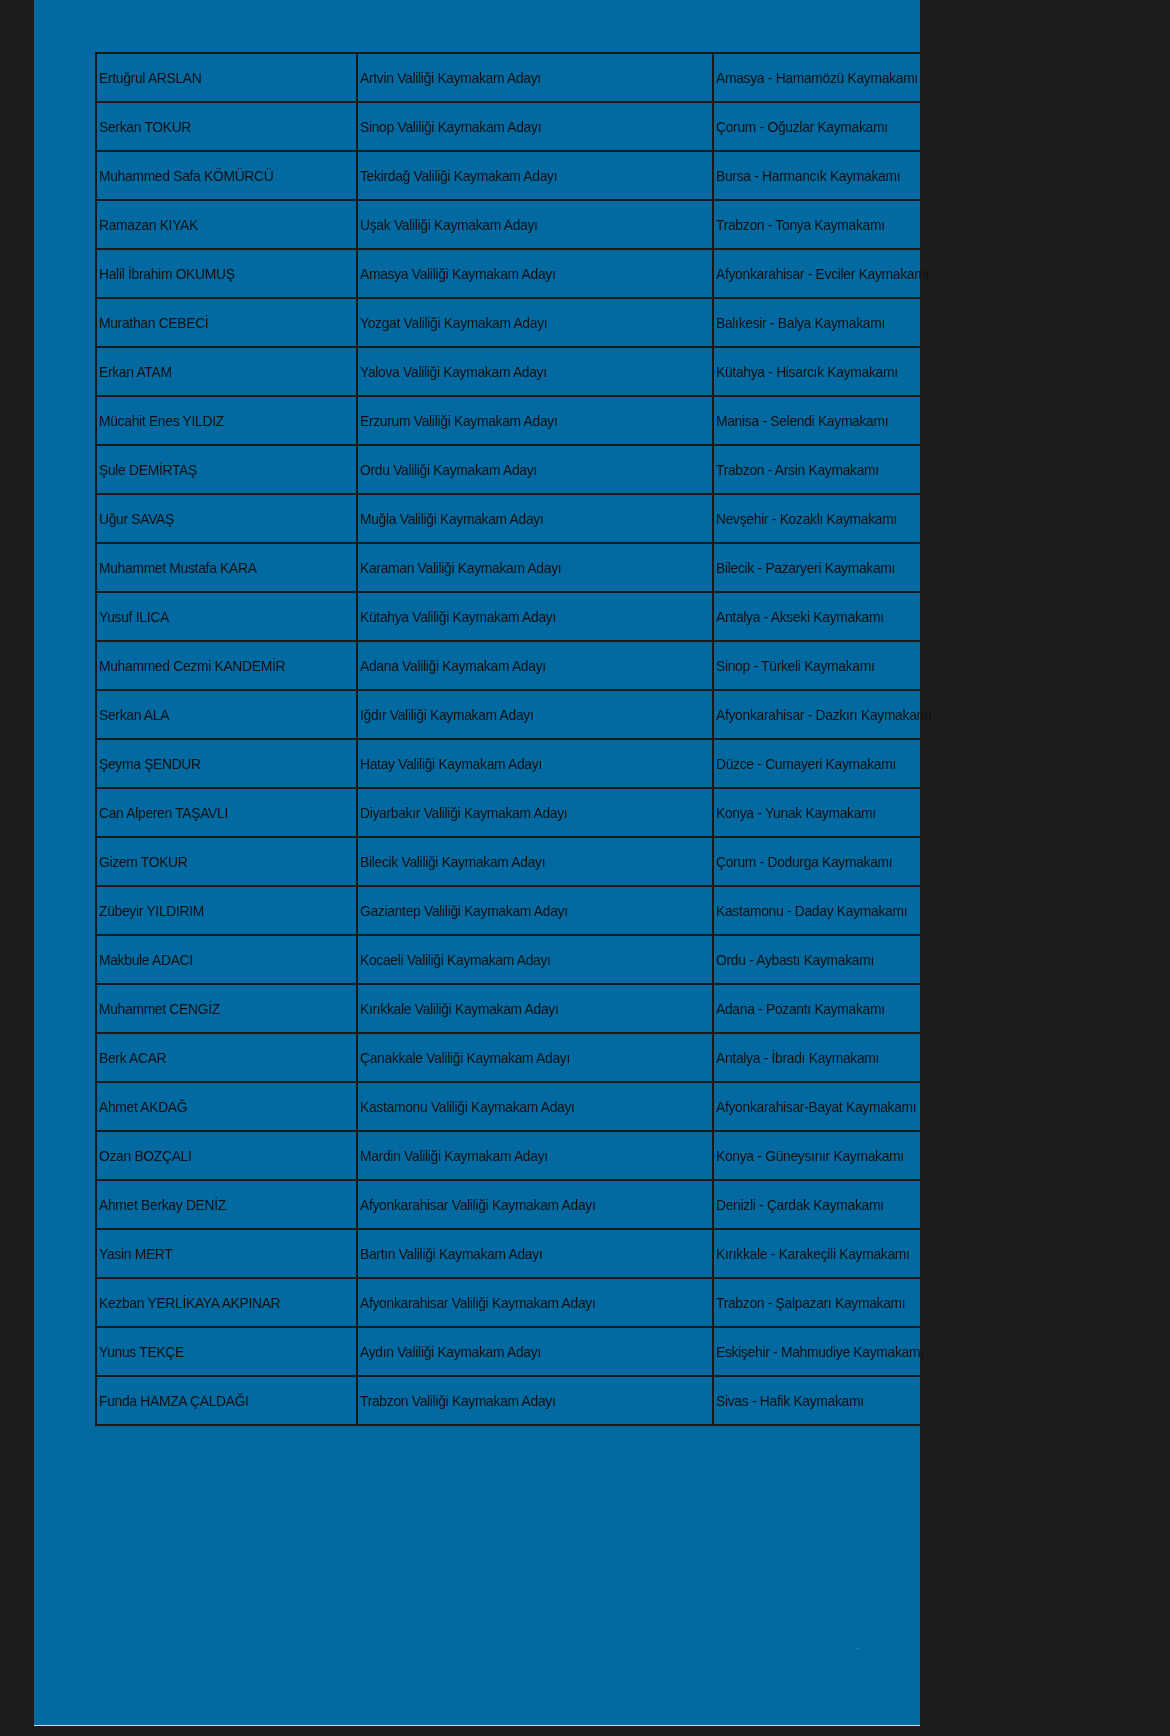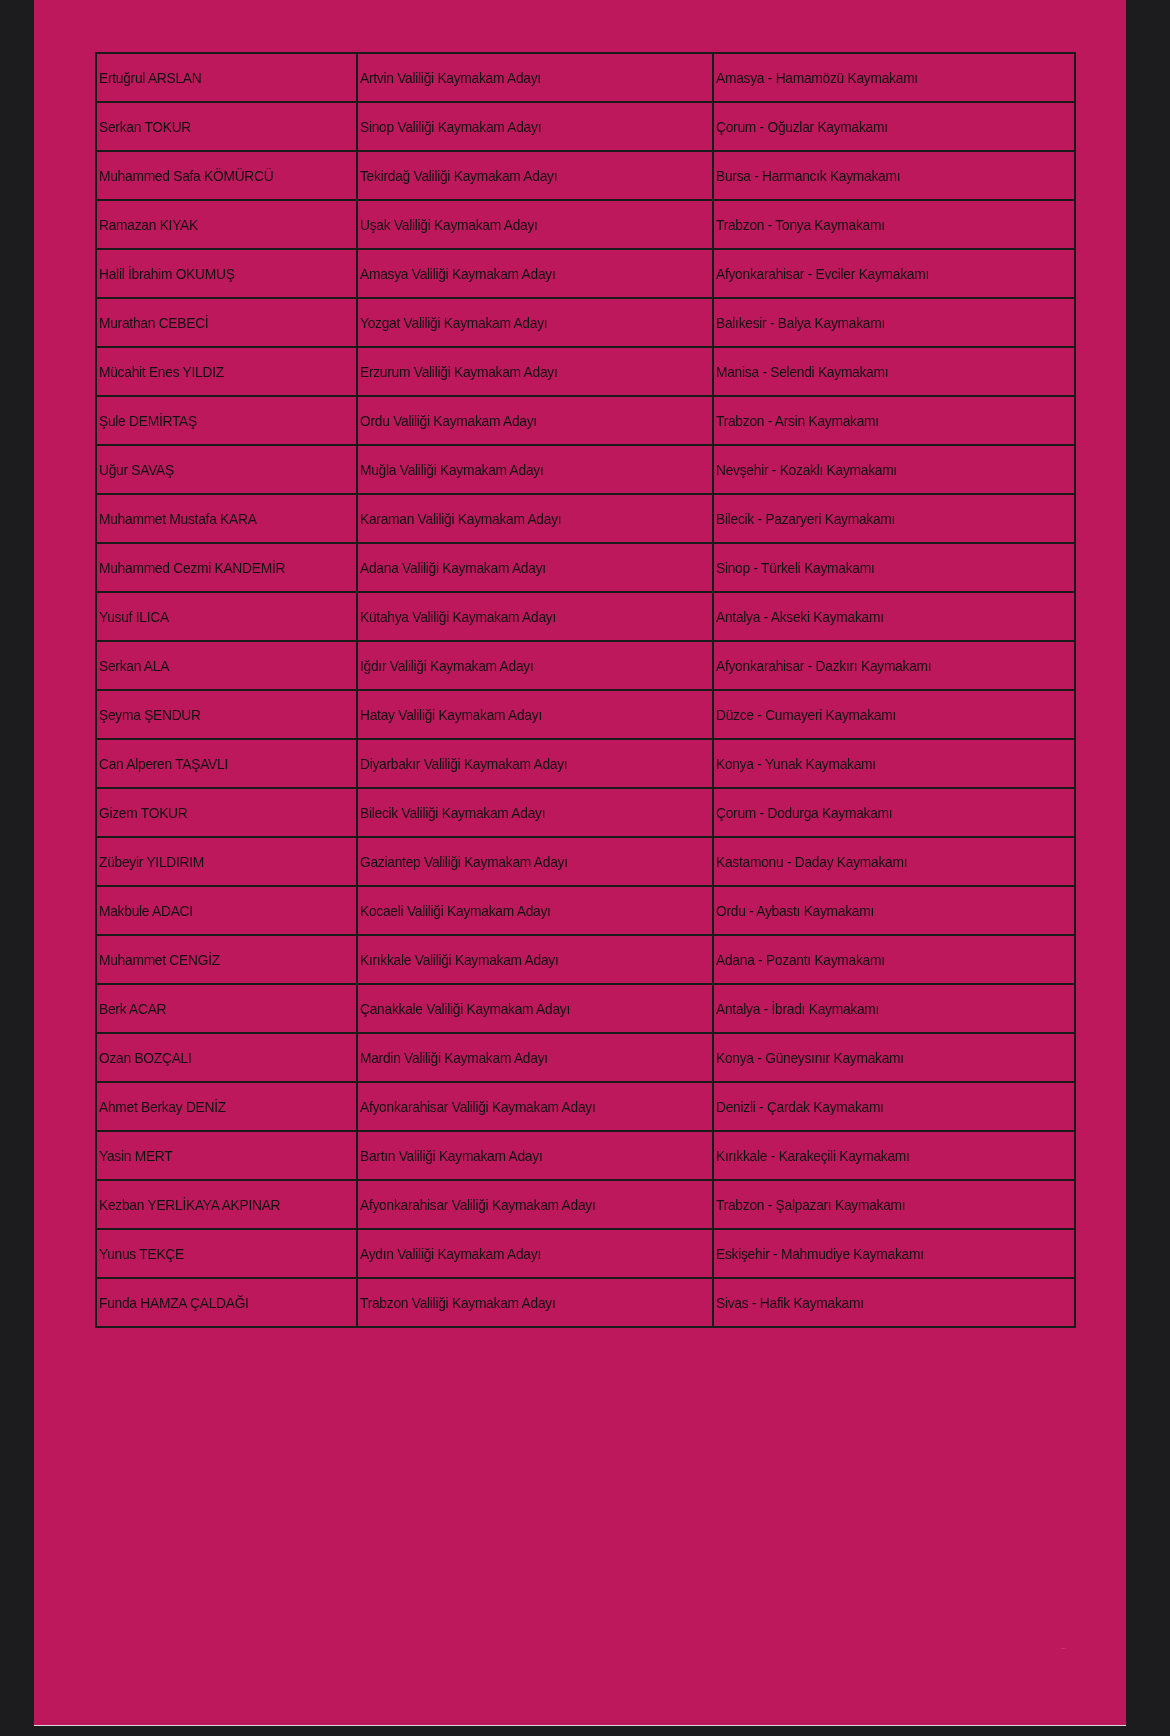--- a/index.html
+++ b/index.html
@@ -11,23 +11,23 @@
     height: 1736px;
     background: #1c1c1e;
     position: relative;
     overflow: hidden;
     font-family: "Liberation Sans", sans-serif;
   }
   .page {
     position: absolute;
     left: 34px;
     top: 0;
-    width: 1092px;
+    width: 886px;
     height: 1725px;
-    background: #be185d;
+    background: #0369a1;
     box-shadow: 0 1px 0 #d8d8d8;
   }
   .doc-table {
     position: absolute;
     left: 61px;
     top: 52px;
     width: 979px;
     border-collapse: collapse;
     table-layout: fixed;
   }
@@ -94,50 +94,55 @@
           <td><span>Halil İbrahim OKUMUŞ</span></td>
           <td><span>Amasya Valiliği Kaymakam Adayı</span></td>
           <td><span>Afyonkarahisar - Evciler Kaymakamı</span></td>
         </tr>
         <tr>
           <td><span>Murathan CEBECİ</span></td>
           <td><span>Yozgat Valiliği Kaymakam Adayı</span></td>
           <td><span>Balıkesir - Balya Kaymakamı</span></td>
         </tr>
         <tr>
+          <td><span>Erkan ATAM</span></td>
+          <td><span>Yalova Valiliği Kaymakam Adayı</span></td>
+          <td><span>Kütahya - Hisarcık Kaymakamı</span></td>
+        </tr>
+        <tr>
           <td><span>Mücahit Enes YILDIZ</span></td>
           <td><span>Erzurum Valiliği Kaymakam Adayı</span></td>
           <td><span>Manisa - Selendi Kaymakamı</span></td>
         </tr>
         <tr>
           <td><span>Şule DEMİRTAŞ</span></td>
           <td><span>Ordu Valiliği Kaymakam Adayı</span></td>
           <td><span>Trabzon - Arsin Kaymakamı</span></td>
         </tr>
         <tr>
           <td><span>Uğur SAVAŞ</span></td>
           <td><span>Muğla Valiliği Kaymakam Adayı</span></td>
           <td><span>Nevşehir - Kozaklı Kaymakamı</span></td>
         </tr>
         <tr>
           <td><span>Muhammet Mustafa KARA</span></td>
           <td><span>Karaman Valiliği Kaymakam Adayı</span></td>
           <td><span>Bilecik - Pazaryeri Kaymakamı</span></td>
         </tr>
         <tr>
+          <td><span>Yusuf ILICA</span></td>
+          <td><span>Kütahya Valiliği Kaymakam Adayı</span></td>
+          <td><span>Antalya - Akseki Kaymakamı</span></td>
+        </tr>
+        <tr>
           <td><span>Muhammed Cezmi KANDEMİR</span></td>
           <td><span>Adana Valiliği Kaymakam Adayı</span></td>
           <td><span>Sinop - Türkeli Kaymakamı</span></td>
         </tr>
         <tr>
-          <td><span>Yusuf ILICA</span></td>
-          <td><span>Kütahya Valiliği Kaymakam Adayı</span></td>
-          <td><span>Antalya - Akseki Kaymakamı</span></td>
-        </tr>
-        <tr>
           <td><span>Serkan ALA</span></td>
           <td><span>Iğdır Valiliği Kaymakam Adayı</span></td>
           <td><span>Afyonkarahisar - Dazkırı Kaymakamı</span></td>
         </tr>
         <tr>
           <td><span>Şeyma ŞENDUR</span></td>
           <td><span>Hatay Valiliği Kaymakam Adayı</span></td>
           <td><span>Düzce - Cumayeri Kaymakamı</span></td>
         </tr>
         <tr>
@@ -162,20 +167,25 @@
         </tr>
         <tr>
           <td><span>Muhammet CENGİZ</span></td>
           <td><span>Kırıkkale Valiliği Kaymakam Adayı</span></td>
           <td><span>Adana - Pozantı Kaymakamı</span></td>
         </tr>
         <tr>
           <td><span>Berk ACAR</span></td>
           <td><span>Çanakkale Valiliği Kaymakam Adayı</span></td>
           <td><span>Antalya - İbradı Kaymakamı</span></td>
+        </tr>
+        <tr>
+          <td><span>Ahmet AKDAĞ</span></td>
+          <td><span>Kastamonu Valiliği Kaymakam Adayı</span></td>
+          <td><span>Afyonkarahisar-Bayat Kaymakamı</span></td>
         </tr>
         <tr>
           <td><span>Ozan BOZÇALI</span></td>
           <td><span>Mardin Valiliği Kaymakam Adayı</span></td>
           <td><span>Konya - Güneysınır Kaymakamı</span></td>
         </tr>
         <tr>
           <td><span>Ahmet Berkay DENİZ</span></td>
           <td><span>Afyonkarahisar Valiliği Kaymakam Adayı</span></td>
           <td><span>Denizli - Çardak Kaymakamı</span></td>

